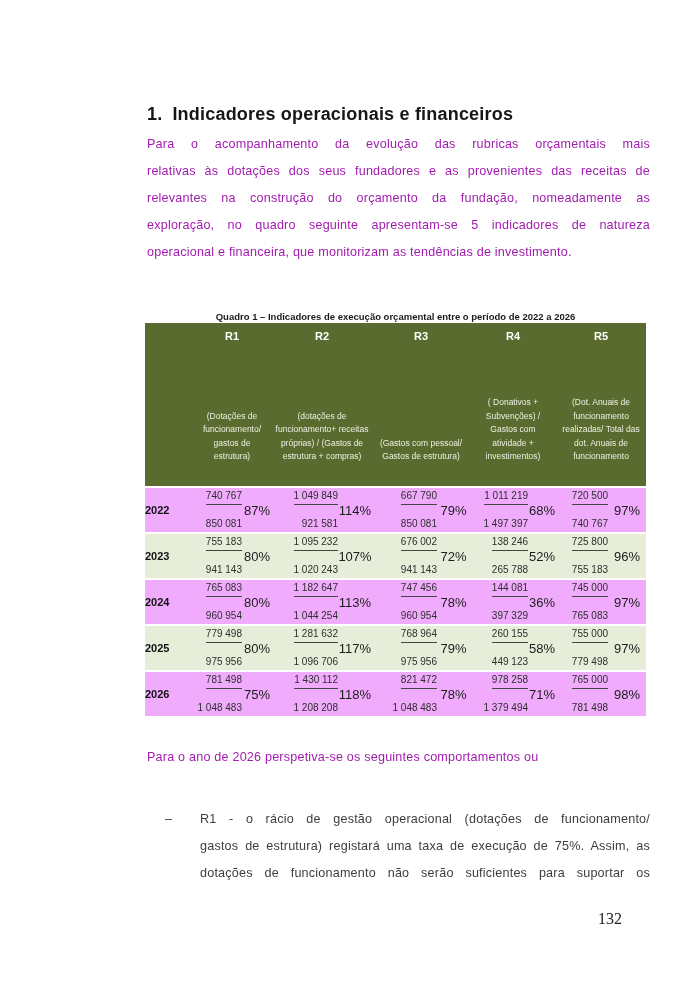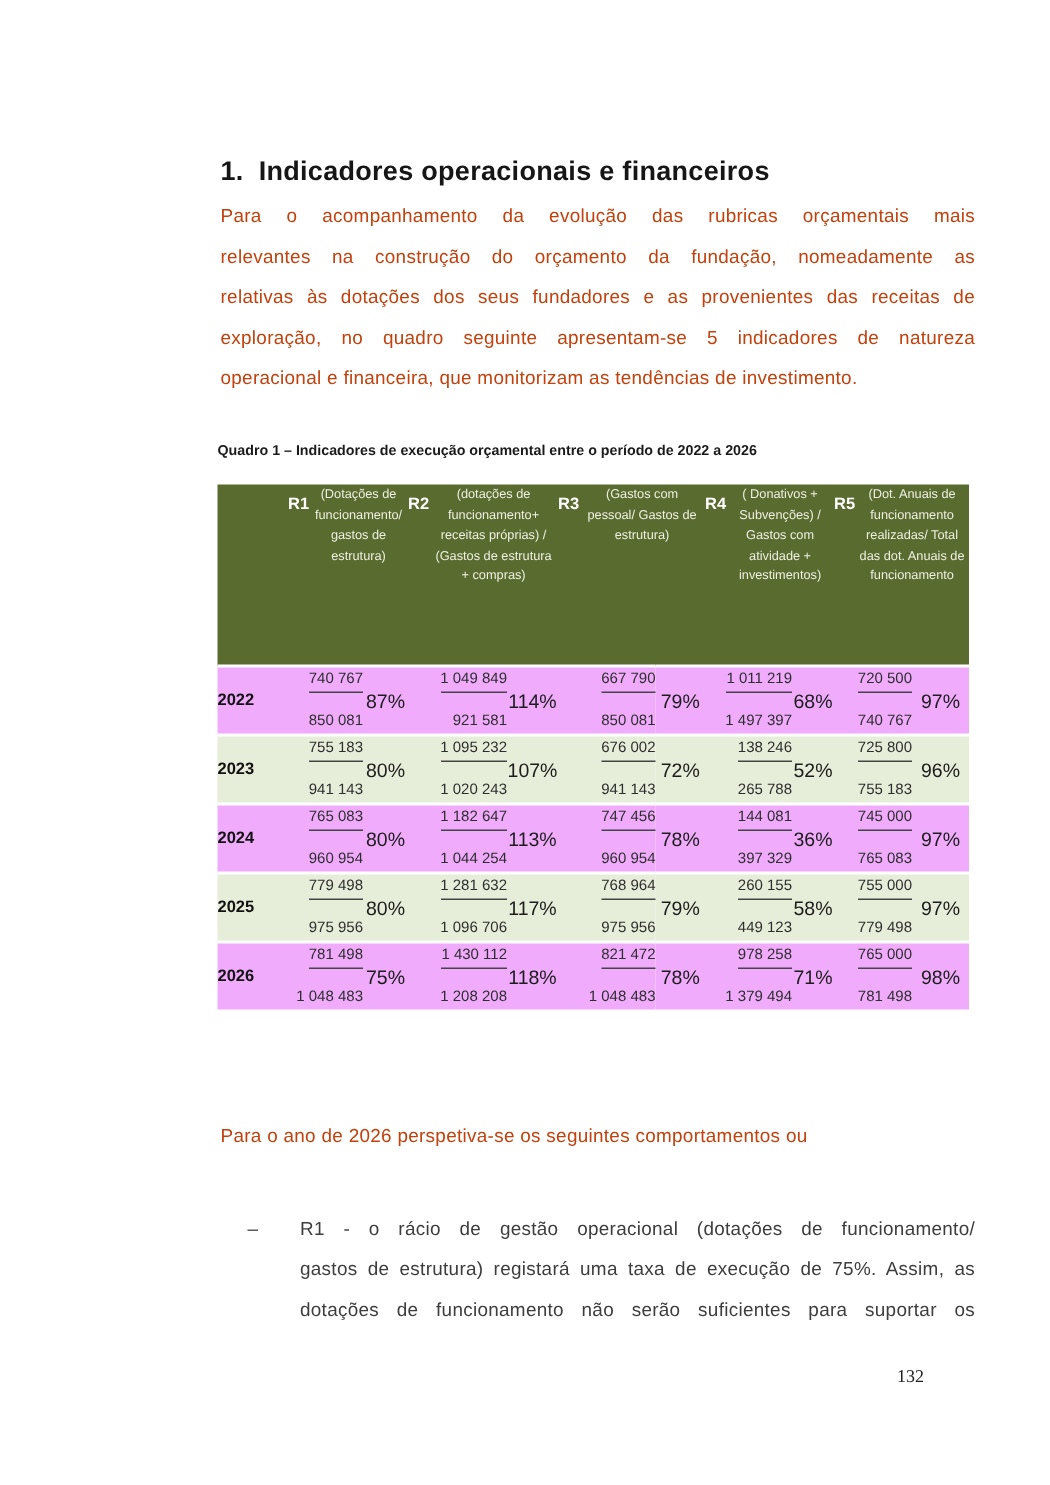--- a/index.html
+++ b/index.html
@@ -6,66 +6,66 @@
   body{
     width:700px;height:990px;background:#ffffff;position:relative;
     font-family:"Liberation Sans","DejaVu Sans",sans-serif;color:#3f3f3f;
     overflow:hidden;
   }
   .heading{
     position:absolute;left:147px;top:104px;width:503px;
     font-size:18px;font-weight:bold;color:#161616;letter-spacing:.2px;
   }
   .heading .hnum{margin-right:10px;}
-  .para{position:absolute;left:147px;width:503px;font-size:12.6px;color:#c2410c;letter-spacing:.2px;}
+  .para{position:absolute;left:147px;width:503px;font-size:12.6px;color:#a21caf;letter-spacing:.2px;}
   .para .line{height:27px;line-height:27px;text-align:justify;text-align-last:justify;white-space:normal;overflow:hidden;}
   .para .line:last-child{text-align-last:left;}
   #intro{top:131px;}
   #outlook-intro{top:744px;}
   .caption{
-    position:absolute;left:145px;top:295px;width:501px;text-align:left;
+    position:absolute;left:145px;top:311px;width:501px;text-align:center;
     font-size:9.5px;font-weight:bold;color:#1a1a1a;
   }
   table.quadro{
     position:absolute;left:145px;top:323px;width:501px;
     border-collapse:collapse;table-layout:fixed;
   }
   table.quadro th,table.quadro td{padding:0;overflow:visible;}
   .quadro thead th{background:#5a6b2f;}
-  .hwrap{display:flex;flex-direction:row;justify-content:space-between;height:120px;}
+  .hwrap{display:flex;flex-direction:column;justify-content:space-between;height:163px;}
   .rlabel{padding-top:7px;font-size:11px;font-weight:bold;color:#ffffff;text-align:center;}
   .rdesc{padding:0 3px 22px 3px;font-size:8.5px;line-height:1.6;color:#eef0e2;text-align:center;font-weight:normal;}
   .quadro tbody tr{height:39px;border-top:2px solid #ffffff;}
   .quadro tbody tr.odd td{background:#f0abfc;}
   .quadro tbody tr.even td{background:#e6eed9;}
   td.year{font-size:11px;font-weight:bold;color:#121212;padding-left:9px;vertical-align:middle;}
   td.num{vertical-align:middle;text-align:right;padding-right:5px;font-size:10px;color:#2e2e2e;white-space:nowrap;}
   td.num .numer .nline{display:inline-block;border-bottom:1px solid #454545;padding-bottom:1px;line-height:15px;}
   td.num .denom{line-height:16px;margin-top:11px;}
   td.pct{vertical-align:middle;text-align:center;font-size:13px;color:#1c1c1c;white-space:nowrap;}
   .bullet{position:absolute;left:147px;top:806px;width:503px;display:flex;}
   .bullet .marker{width:53px;box-sizing:border-box;padding-left:18px;font-size:12.6px;line-height:27px;color:#3d3d3d;}
   .bullet .btext{flex:1;font-size:12.6px;color:#3d3d3d;letter-spacing:.2px;}
   .bullet .btext .line{height:27px;line-height:27px;text-align:justify;text-align-last:justify;overflow:hidden;}
   .pagenum{
     position:absolute;left:598px;top:910px;width:40px;text-align:left;
-    font-family:"Liberation Serif","DejaVu Serif",serif;font-size:12px;color:#222222;
+    font-family:"Liberation Serif","DejaVu Serif",serif;font-size:16px;color:#222222;
   }
 </style>
 </head>
 <body>
 
 <div class="heading">
   <span class="hnum">1.</span><span>Indicadores operacionais e financeiros</span>
 </div>
 
 <div id="intro" class="para">
   <div class="line">Para o acompanhamento da evolução das rubricas orçamentais mais</div>
+  <div class="line">relativas às dotações dos seus fundadores e as provenientes das receitas de</div>
   <div class="line">relevantes na construção do orçamento da fundação, nomeadamente as</div>
-  <div class="line">relativas às dotações dos seus fundadores e as provenientes das receitas de</div>
   <div class="line">exploração, no quadro seguinte apresentam-se 5 indicadores de natureza</div>
   <div class="line">operacional e financeira, que monitorizam as tendências de investimento.</div>
 </div>
 
 <div class="caption">Quadro 1 – Indicadores de execução orçamental entre o período de 2022 a 2026</div>
 
 <table class="quadro">
   <colgroup>
     <col style="width:47px">
       <col style="width:50px">

